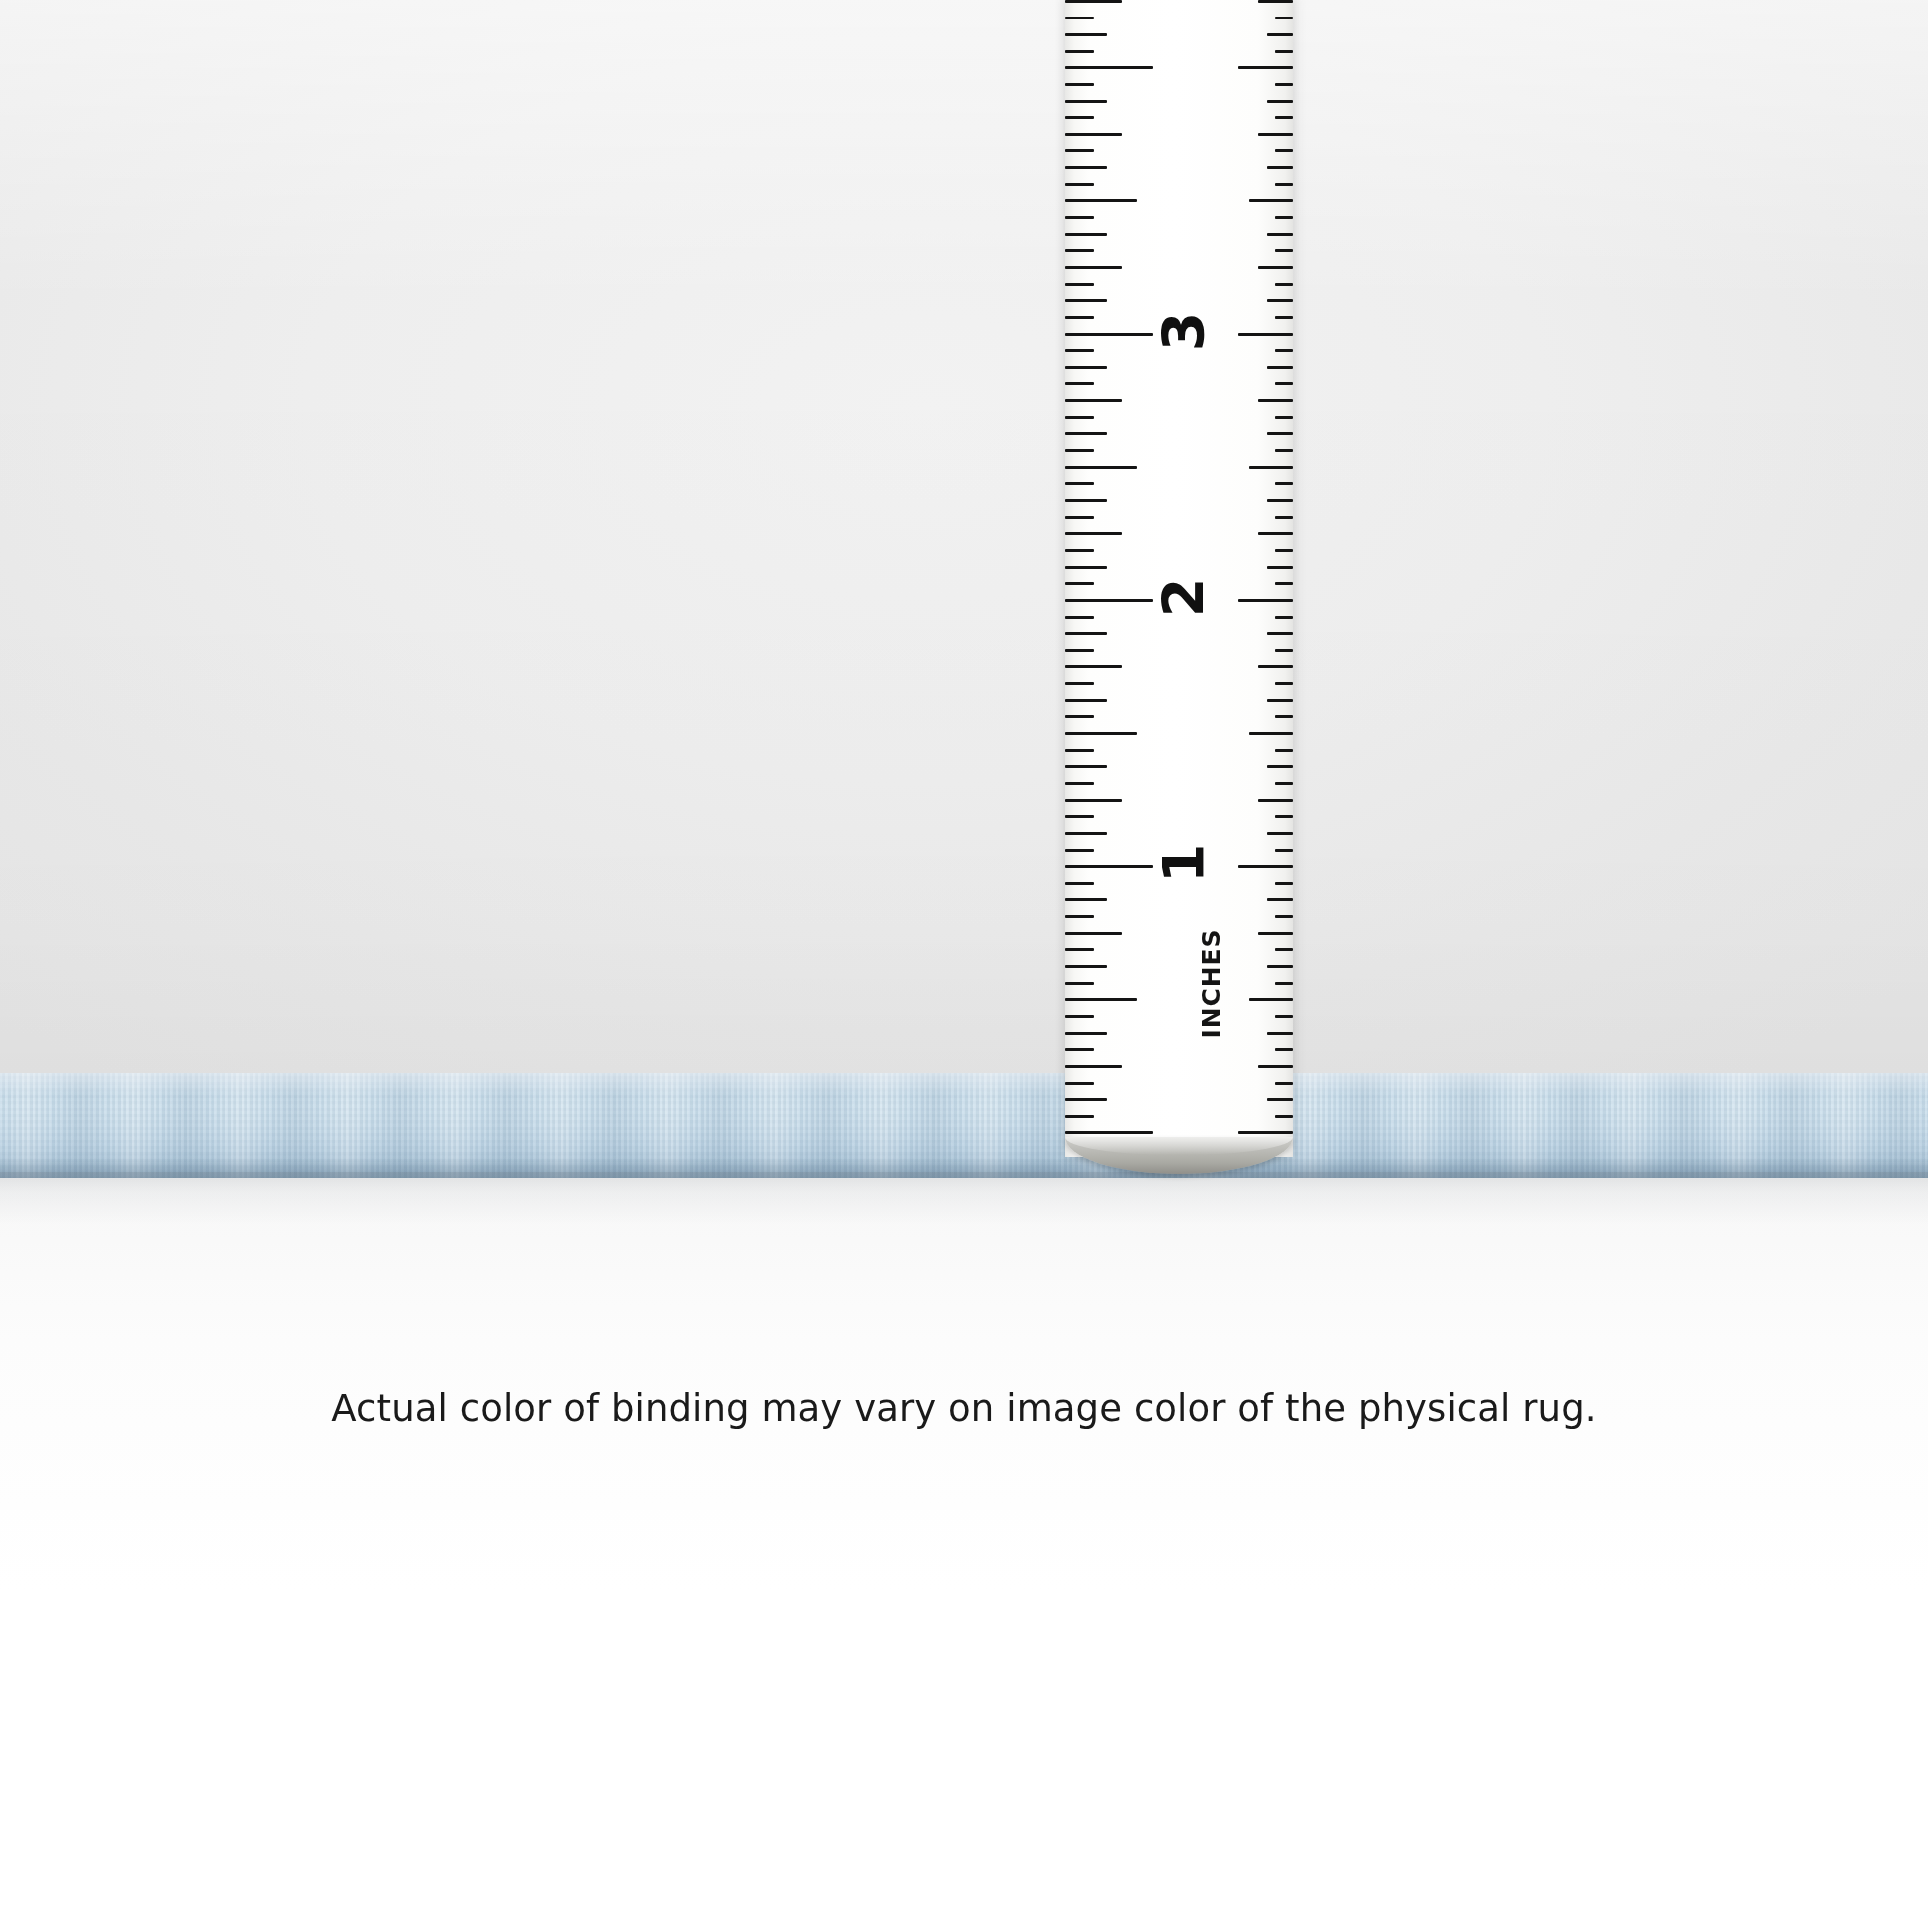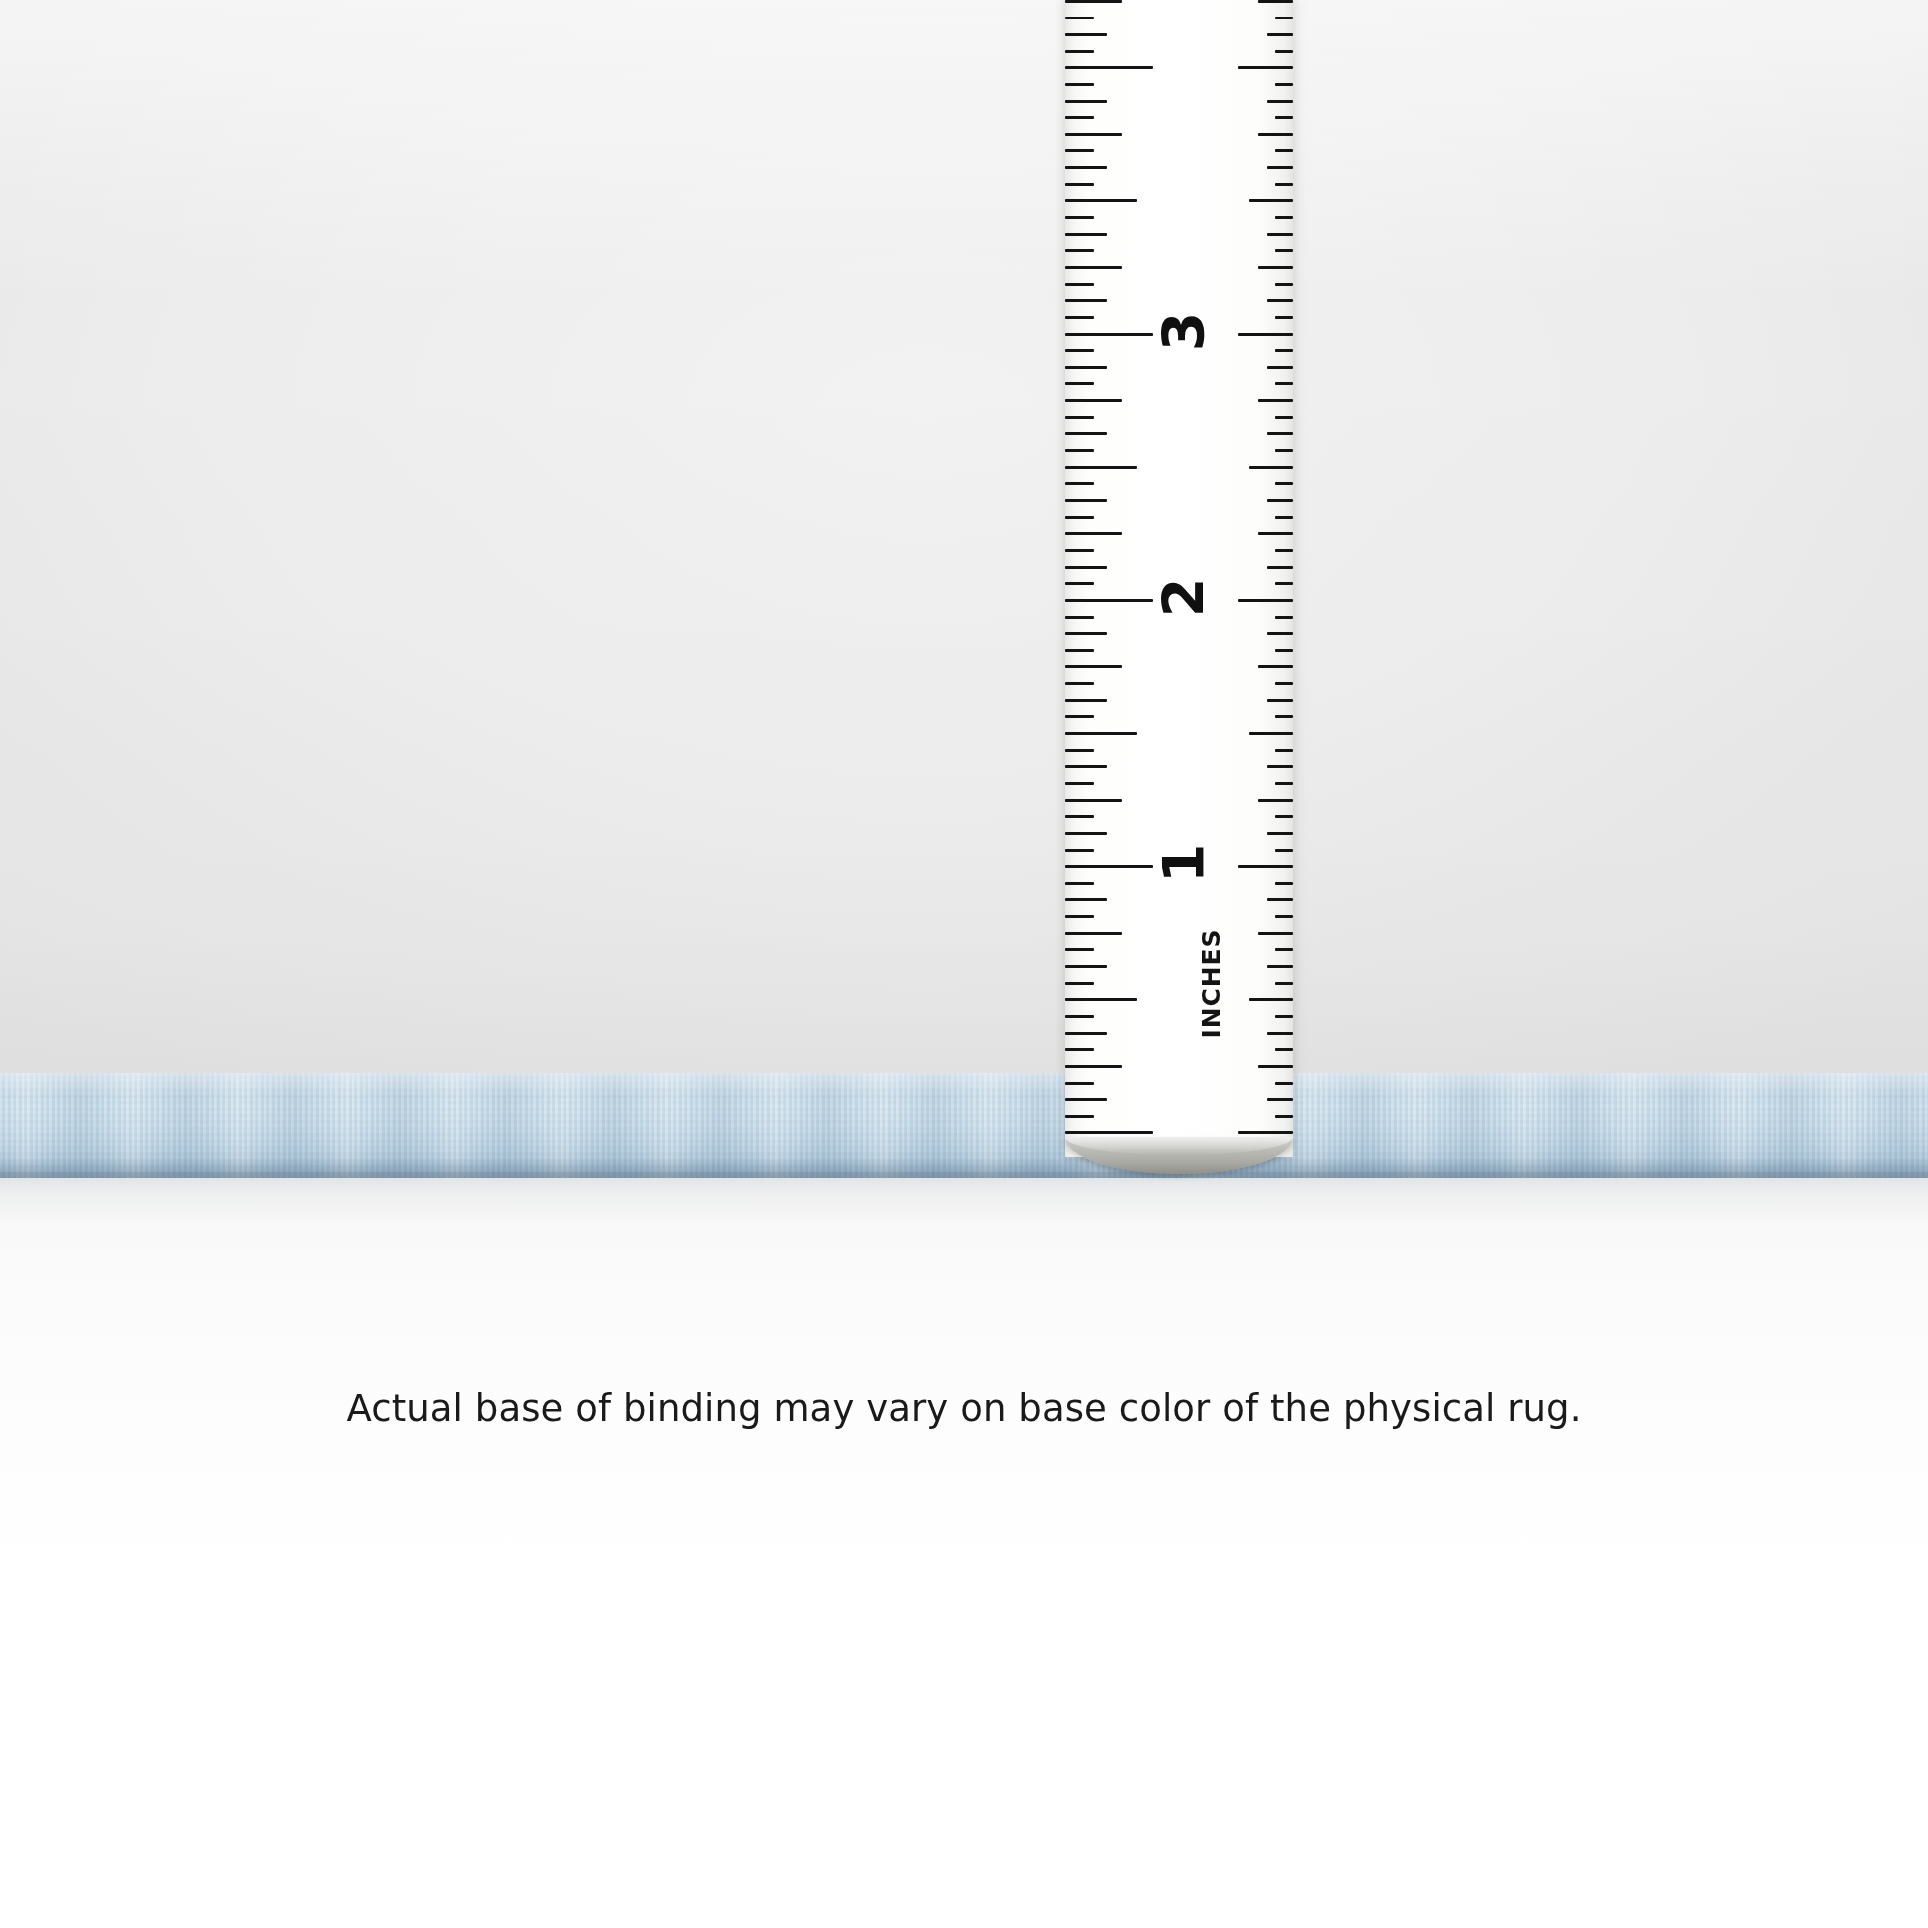--- a/index.html
+++ b/index.html
@@ -375,17 +375,17 @@
         <div class="ruler-num" style="top: 839px; left: 87px; width: 64px; text-align: center;">1</div>
         <div class="ruler-num" style="top: 573px; left: 87px; width: 64px; text-align: center;">2</div>
         <div class="ruler-num" style="top: 307px; left: 87px; width: 64px; text-align: center;">3</div>
         <div class="ruler-unit" style="top: 973px; left: 82px; width: 129px; text-align: center;">INCHES</div>
       </div>
   </div>
   <div class="ruler-tip"></div>
   <div class="ruler-tip-gloss"></div>
 
   <div class="caption">
-    <span class="caption-line">Actual base of binding may vary on base color of the physical rug.</span>
+    <span class="caption-line">Actual color of binding may vary on image color of the physical rug.</span>
   </div>
 
 </div>
 
 
 </body></html>

